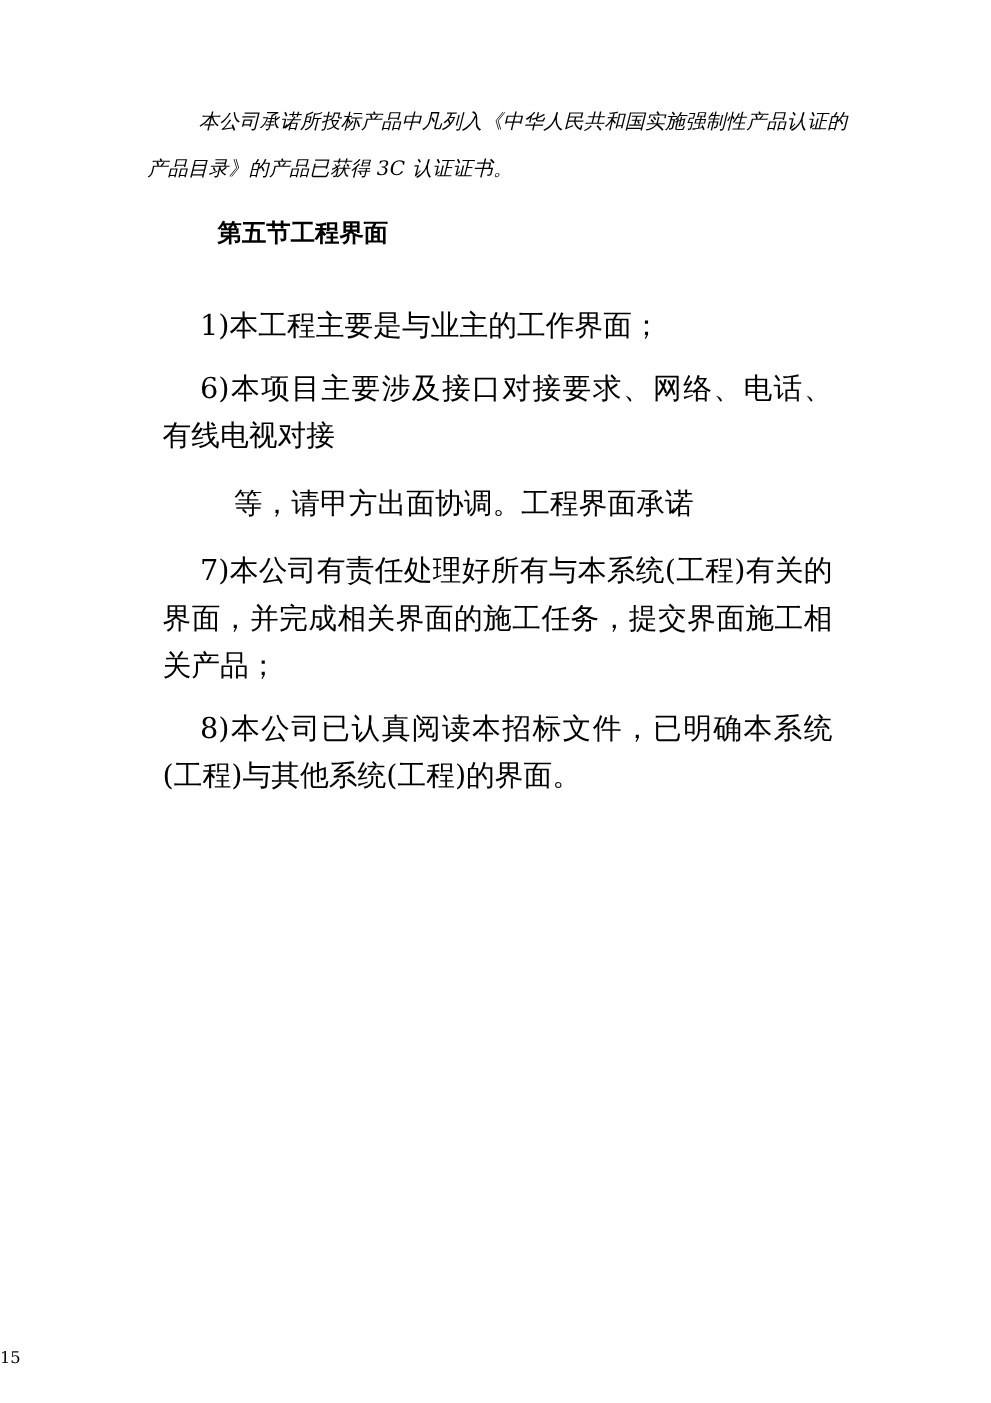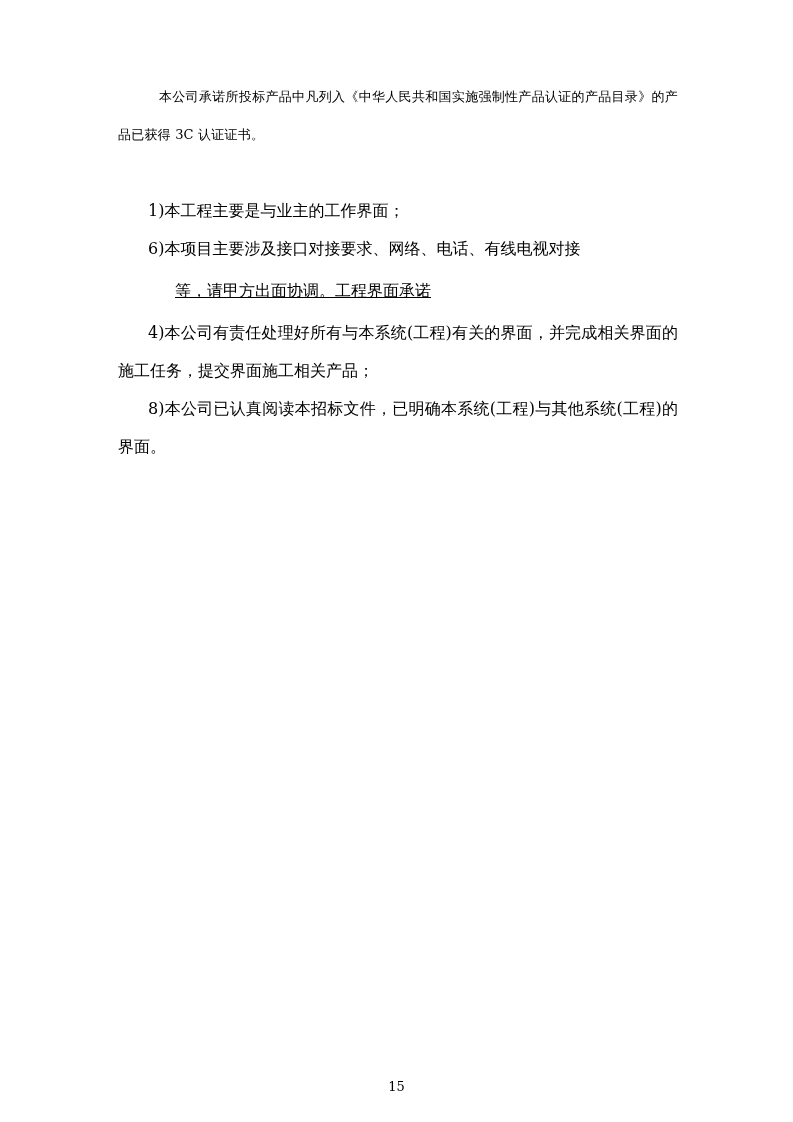--- a/index.html
+++ b/index.html
@@ -23,95 +23,95 @@
     height: 1122px;
     background: #ffffff;
   }
   .content {
     position: absolute;
     left: 118px;
     top: 78px;
     width: 560px;
   }
   .para {
-    font-size: 13px;
+    font-size: 16px;
     line-height: 38px;
     text-align: justify;
     text-justify: inter-ideograph;
     margin: 0;
     letter-spacing: 0.2px;
+    font-style: italic;
   }
   .indent2 {
     text-indent: 41px;
   }
   .heading {
     font-family: "DejaVu Sans", "Liberation Sans", sans-serif;
     font-weight: bold;
     font-size: 19.5px;
     line-height: 38px;
     margin: 0;
     padding-left: 56px;
   }
   .spacer-sm { height: 14px; }
   .spacer-md { height: 24px; }
   .list-item {
-    font-size: 16px;
+    font-size: 23px;
     line-height: 38px;
-    margin: 4px;
+    margin: 16px;
     padding-left: 30px;
     text-align: justify;
     text-justify: inter-ideograph;
-    text-decoration: underline;
   }
   .list-item-wrap {
-    font-size: 16px;
+    font-size: 23px;
     line-height: 38px;
-    margin: 0;
+    margin: 12px;
     text-align: justify;
     text-justify: inter-ideograph;
     text-indent: 30px;
   }
   .cont-line {
     padding-left: 53px;
     text-indent: 0;
   }
   .footer {
     position: absolute;
     left: 0;
     bottom: 28px;
     width: 793px;
-    text-align: center;
     font-size: 13px;
     font-family: "DejaVu Serif", "Liberation Serif", serif;
     color: #000000;
   }
 </style>
 </head>
 <body>
 
 <div class="page">
 
   <div class="content">
 
     <p class="para indent2">本公司承诺所投标产品中凡列入《中华人民共和国实施强制性产品认证的产品目录》的产品已获得 3C 认证证书。</p>
 
     <div class="spacer-sm"></div>
 
+    <h2 class="heading">第五节工程界面</h2>
 
     <div class="spacer-md"></div>
 
 
 
     <p class="list-item-wrap">1)本工程主要是与业主的工作界面；</p>
 
     <p class="list-item-wrap">6)本项目主要涉及接口对接要求、网络、电话、有线电视对接</p>
 
     <p class="list-item cont-line">等，请甲方出面协调。工程界面承诺</p>
 
-    <p class="list-item-wrap">4)本公司有责任处理好所有与本系统(工程)有关的界面，并完成相关界面的施工任务，提交界面施工相关产品；</p>
+    <p class="list-item-wrap">7)本公司有责任处理好所有与本系统(工程)有关的界面，并完成相关界面的施工任务，提交界面施工相关产品；</p>
 
     <p class="list-item-wrap">8)本公司已认真阅读本招标文件，已明确本系统(工程)与其他系统(工程)的界面。</p>
 
   </div>
 
   <div class="footer">15</div>
 
 </div>
 
 </body></html>

